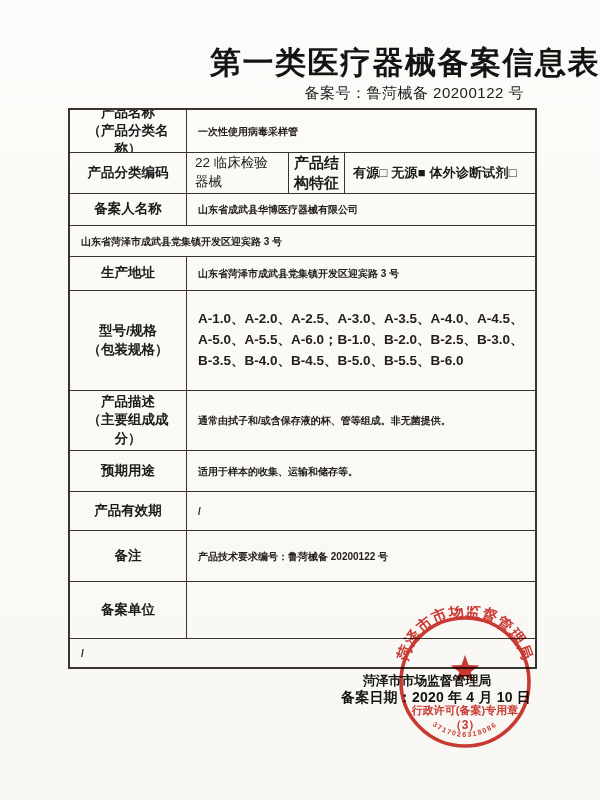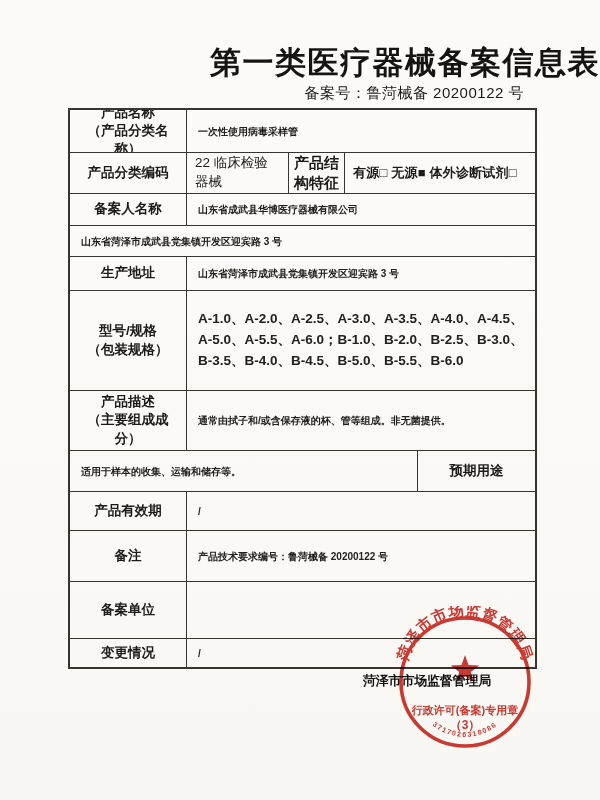--- a/index.html
+++ b/index.html
@@ -104,47 +104,47 @@
       <div class="cell value small">A-1.0、A-2.0、A-2.5、A-3.0、A-3.5、A-4.0、A-4.5、A-5.0、A-5.5、A-6.0；B-1.0、B-2.0、B-2.5、B-3.0、B-3.5、B-4.0、B-4.5、B-5.0、B-5.5、B-6.0</div>
     </div>
 
     <div class="row" style="height:60px">
       <div class="cell label">产品描述
 （主要组成成分）</div>
       <div class="cell value">通常由拭子和/或含保存液的杯、管等组成。非无菌提供。</div>
     </div>
 
     <div class="row" style="height:41px">
+      <div class="cell label">预期用途</div>
       <div class="cell value">适用于样本的收集、运输和储存等。</div>
-      <div class="cell label">预期用途</div>
     </div>
 
     <div class="row" style="height:39px">
       <div class="cell label">产品有效期</div>
       <div class="cell value">/</div>
     </div>
 
     <div class="row" style="height:51px">
       <div class="cell label">备注</div>
       <div class="cell value">产品技术要求编号：鲁菏械备 20200122 号</div>
     </div>
 
     <div class="row" style="height:57px">
       <div class="cell label">备案单位</div>
       <div class="cell value"></div>
     </div>
 
     <div class="row" style="height:28px">
-      <div class="cell label">变更情况</div>
       <div class="cell value">/</div>
     </div>
 
   </div>
 
   <div class="authority-line">菏泽市市场监督管理局</div>
+  <div class="date-line">备案日期：2020 年 4 月 10 日</div>
 
   <svg class="seal" viewBox="0 0 170 152" xmlns="http://www.w3.org/2000/svg">
     <defs>
       <path id="arcTop" d="M 25.8 68.5 A 55 55 0 0 1 144.2 68.5" fill="none"></path>
       <path id="arcBottom" d="M 45 112 A 52 52 0 0 0 125 112" fill="none"></path>
     </defs>
     <circle cx="85" cy="76" r="64" fill="none" stroke="#c9251d" stroke-width="3.6"></circle>
     <polygon points="85,49 88.5,59.1 99.3,59.4 90.7,65.9 93.8,76.1 85,70 76.2,76.1 79.3,65.9 70.7,59.4 81.5,59.1" fill="#c9251d"></polygon>
     <text fill="#c9251d" font-size="15" font-weight="bold" letter-spacing="1">
       <textPath href="#arcTop" startOffset="50%" text-anchor="middle">菏泽市市场监督管理局</textPath>

